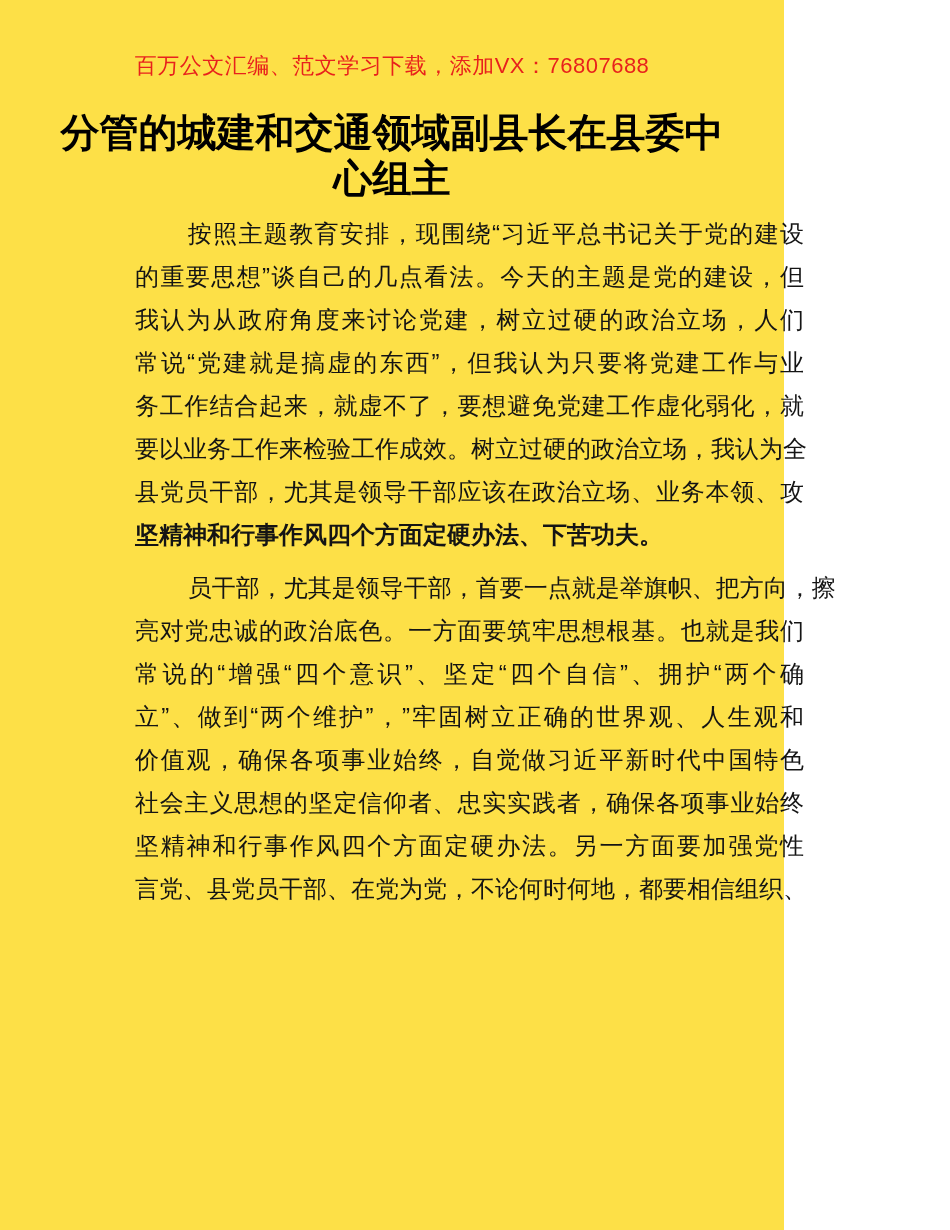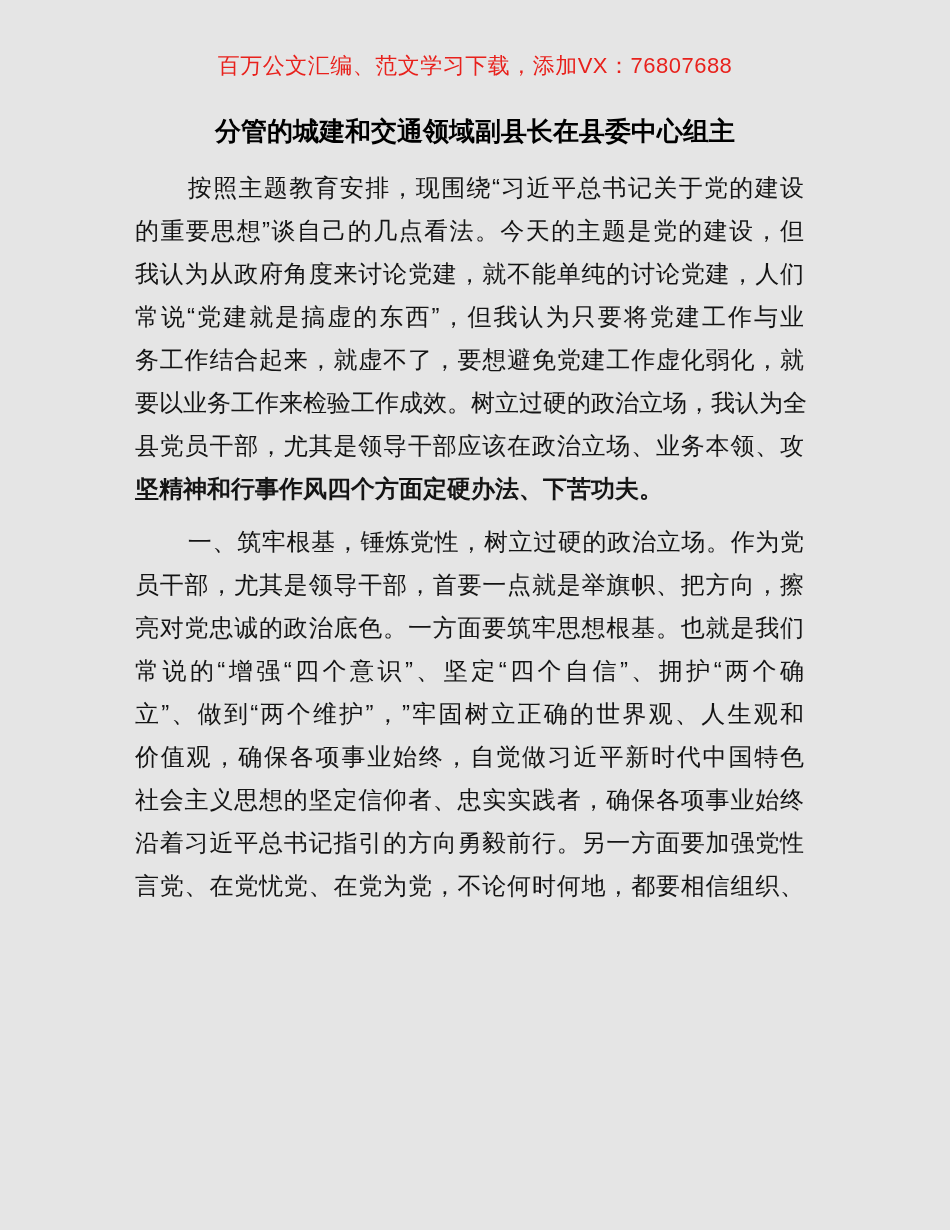--- a/index.html
+++ b/index.html
@@ -8,42 +8,41 @@
   }
   body {
     width: 950px;
     height: 1230px;
     background: #ffffff;
     overflow: hidden;
     font-family: "Liberation Sans", sans-serif;
     color: #111111;
   }
   .page {
-    width: 950px;
+    width: 784px;
     height: 1230px;
-    background: #e5e5e5;
+    background: #fde047;
     position: relative;
   }
   .promo {
     padding-top: 52px;
     text-align: center;
     font-size: 22px;
     line-height: 28px;
     color: #e8211c;
     letter-spacing: 0.5px;
   }
   .title {
     width: 700px;
     margin: 30px auto 0 auto;
     text-align: center;
-    font-size: 26px;
+    font-size: 39px;
     line-height: 46px;
     font-weight: 700;
     color: #000000;
-    font-family: Liberation Mono, monospace;
   }
   .title .title-line {
     text-align: center;
   }
   .content {
     margin-left: 135px;
     width: 677px;
     font-size: 24px;
     line-height: 43px;
     color: #141414;
@@ -73,35 +72,34 @@
 
   <h1 class="title">
       <div class="title-line">分管的城建和交通领域副县长在县委中心组主</div>
     </h1>
 
   <div class="content">
 
     <div class="para ends">
         <div class="line">按照主题教育安排，现围绕“习近平总书记关于党的建设</div>
         <div class="line">的重要思想”谈自己的几点看法。今天的主题是党的建设，但</div>
-        <div class="line">我认为从政府角度来讨论党建，就不能单纯的讨论党建，人们</div>
+        <div class="line">我认为从政府角度来讨论党建，树立过硬的政治立场，人们</div>
         <div class="line">常说“党建就是搞虚的东西”，但我认为只要将党建工作与业</div>
         <div class="line">务工作结合起来，就虚不了，要想避免党建工作虚化弱化，就</div>
         <div class="line">要以业务工作来检验工作成效。树立过硬的政治立场，我认为全</div>
         <div class="line">县党员干部，尤其是领导干部应该在政治立场、业务本领、攻</div>
         <div class="line">坚精神和行事作风四个方面定硬办法、下苦功夫。</div>
       </div>
 
     <div class="para cont">
-        <div class="line">一、筑牢根基，锤炼党性，树立过硬的政治立场。作为党</div>
         <div class="line">员干部，尤其是领导干部，首要一点就是举旗帜、把方向，擦</div>
         <div class="line">亮对党忠诚的政治底色。一方面要筑牢思想根基。也就是我们</div>
         <div class="line">常说的“增强“四个意识”、坚定“四个自信”、拥护“两个确</div>
         <div class="line">立”、做到“两个维护”，”牢固树立正确的世界观、人生观和</div>
         <div class="line">价值观，确保各项事业始终，自觉做习近平新时代中国特色</div>
         <div class="line">社会主义思想的坚定信仰者、忠实实践者，确保各项事业始终</div>
-        <div class="line">沿着习近平总书记指引的方向勇毅前行。另一方面要加强党性</div>
-        <div class="line">言党、在党忧党、在党为党，不论何时何地，都要相信组织、</div>
+        <div class="line">坚精神和行事作风四个方面定硬办法。另一方面要加强党性</div>
+        <div class="line">言党、县党员干部、在党为党，不论何时何地，都要相信组织、</div>
       </div>
 
   </div>
 
 </div>
 
 </body></html>

